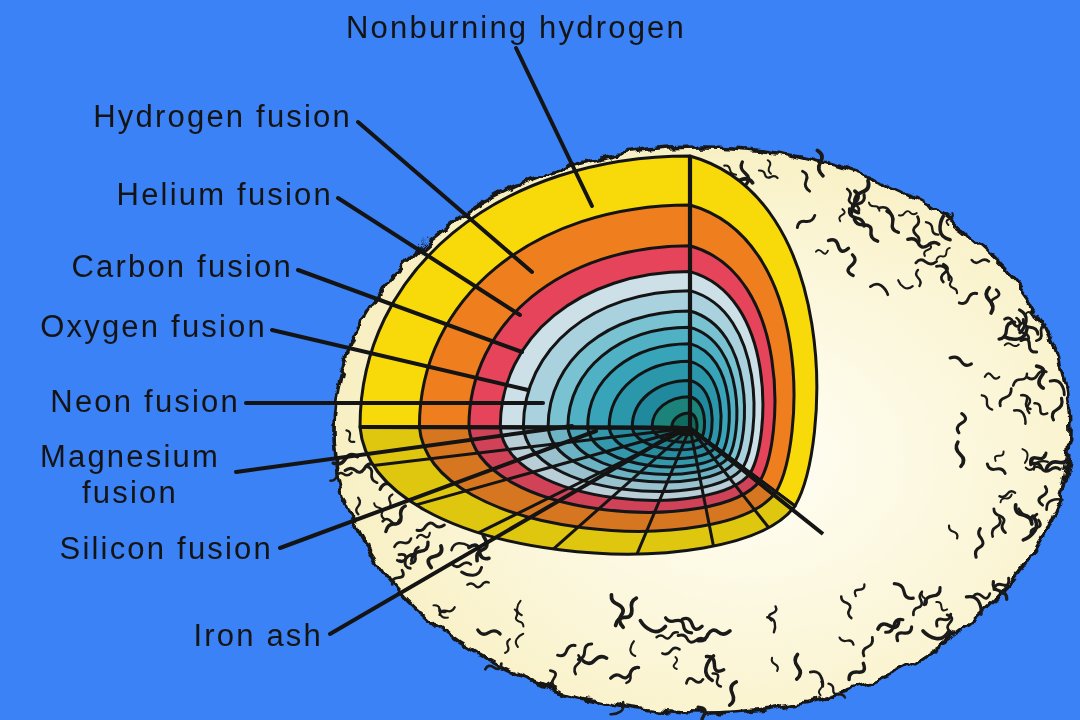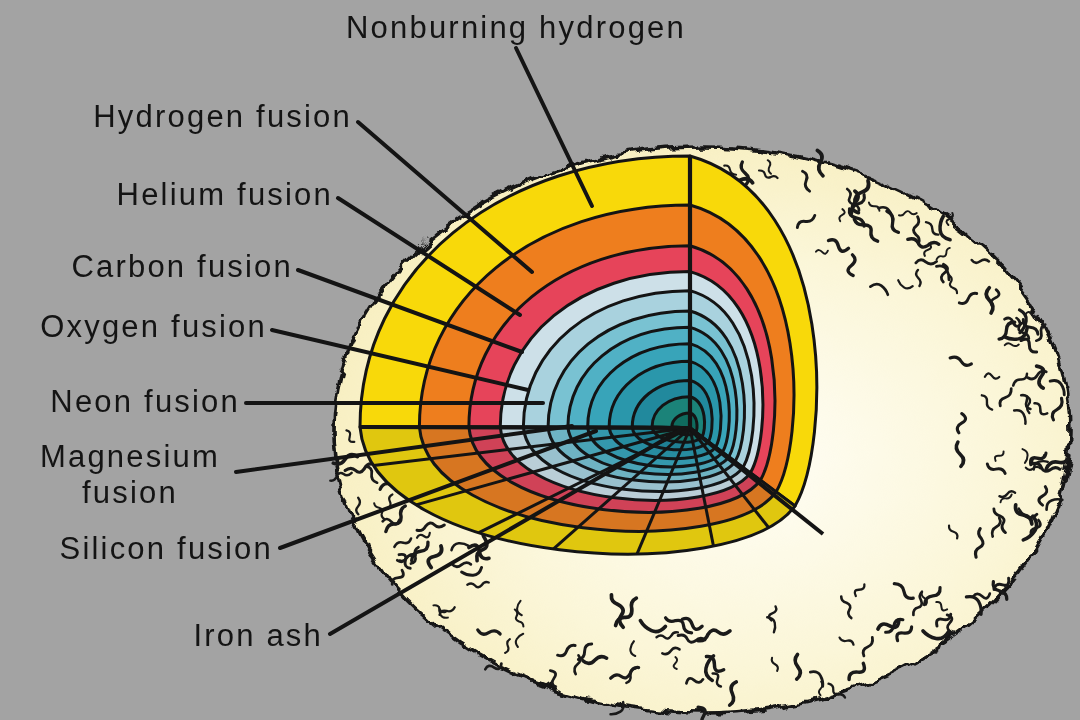--- a/index.html
+++ b/index.html
@@ -1,16 +1,16 @@
 <!DOCTYPE html>
 <html><head>
 <meta charset="utf-8">
 <style>
   html,body{margin:0;padding:0;background:#ffffff;}
-  .stage{position:relative;width:1080px;height:720px;background:#a3a3a3;overflow:hidden;}
+  .stage{position:relative;width:1080px;height:720px;background:#3b82f6;overflow:hidden;}
   svg{display:block;}
   text{font-family:"Liberation Sans","DejaVu Sans",sans-serif;fill:#141414;
        font-size:31px;letter-spacing:2.2px;}
 </style>
 </head>
 <body>
 
 <div class="stage">
 <svg id="fig" viewBox="0 0 1080 720" width="1080" height="720">
   <defs>

